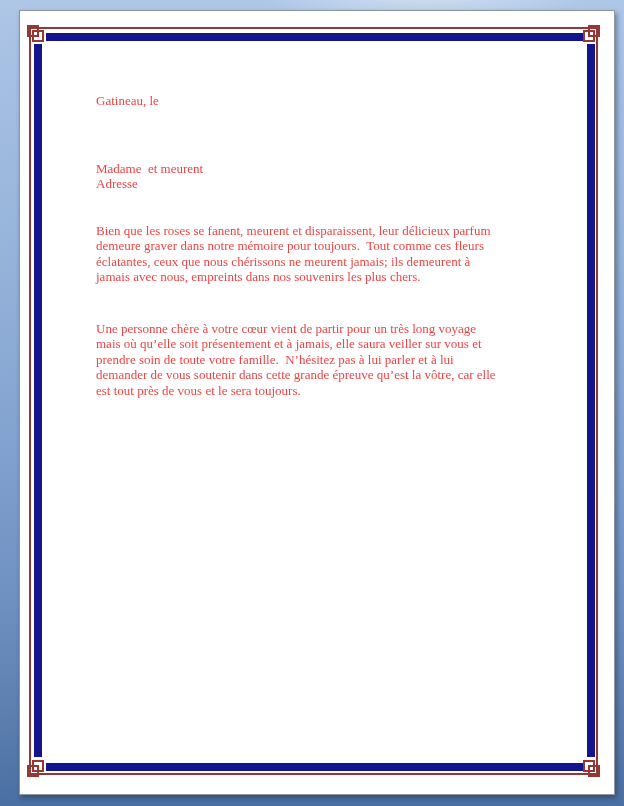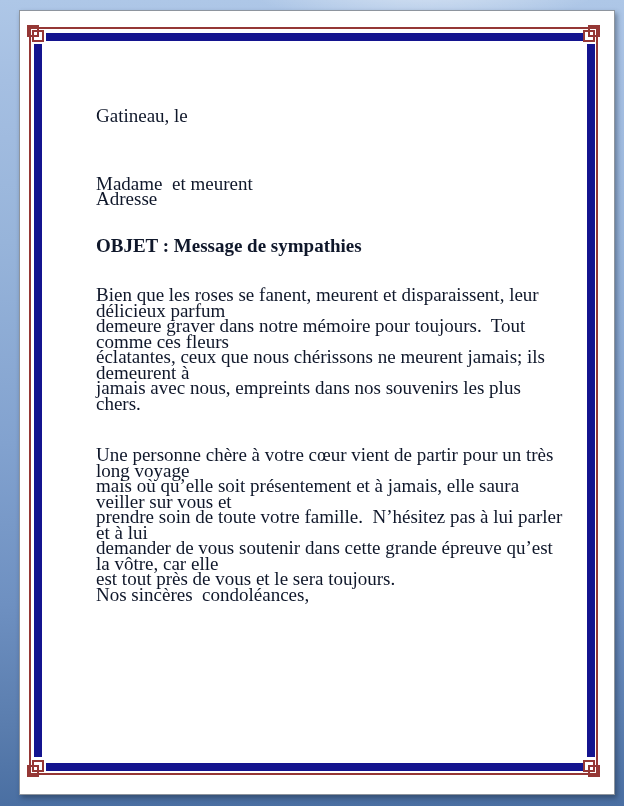--- a/index.html
+++ b/index.html
@@ -46,25 +46,25 @@
   }
   .corner .sq1 { left: 0; top: 0; }
   .corner .sq2 { left: 5px; top: 5px; }
   .corner-tl { left: 7px;  top: 14px; }
   .corner-tr { right: 14px; top: 14px; transform: scaleX(-1); }
   .corner-bl { left: 7px;  bottom: 17px; transform: scaleY(-1); }
   .corner-br { right: 14px; bottom: 17px; transform: scale(-1,-1); }
 
   .letter-body {
     position: absolute;
-    left: 76px; top: 97px;
+    left: 76px; top: 82px;
     width: 472px;
-    font-size: 19px;
+    font-size: 13px;
     line-height: 15.5px;
-    color: #0f172a;
+    color: #ef4444;
   }
   .letter-body > div { white-space: pre-wrap; }
   .date-line   { margin-bottom: 52px; }
   .recipient   { margin-bottom: 31px; }
   .subject     { font-weight: bold; margin-bottom: 34px; }
   .para-1      { margin-bottom: 36px; }
   .para-2      { }
   .closing     { margin-bottom: 63px; }
 </style>
 </head>
@@ -93,27 +93,25 @@
     </div>
     <div class="corner corner-br">
       <div class="sq sq1"></div>
         <div class="sq sq2"></div>
     </div>
 
     <div class="letter-body">
       <div class="date-line">Gatineau, le</div>
       <div class="recipient">Madame  et meurent
 Adresse</div>
-      <div class="subject">OBJET : Message de sympathies</div>
       <div class="para-1">Bien que les roses se fanent, meurent et disparaissent, leur délicieux parfum
 demeure graver dans notre mémoire pour toujours.  Tout comme ces fleurs
 éclatantes, ceux que nous chérissons ne meurent jamais; ils demeurent à
 jamais avec nous, empreints dans nos souvenirs les plus chers.</div>
       <div class="para-2">Une personne chère à votre cœur vient de partir pour un très long voyage
 mais où qu’elle soit présentement et à jamais, elle saura veiller sur vous et
 prendre soin de toute votre famille.  N’hésitez pas à lui parler et à lui
 demander de vous soutenir dans cette grande épreuve qu’est la vôtre, car elle
 est tout près de vous et le sera toujours.</div>
-      <div class="closing">Nos sincères  condoléances,</div>
     </div>
 
   </div>
 </div>
 
 </body></html>

